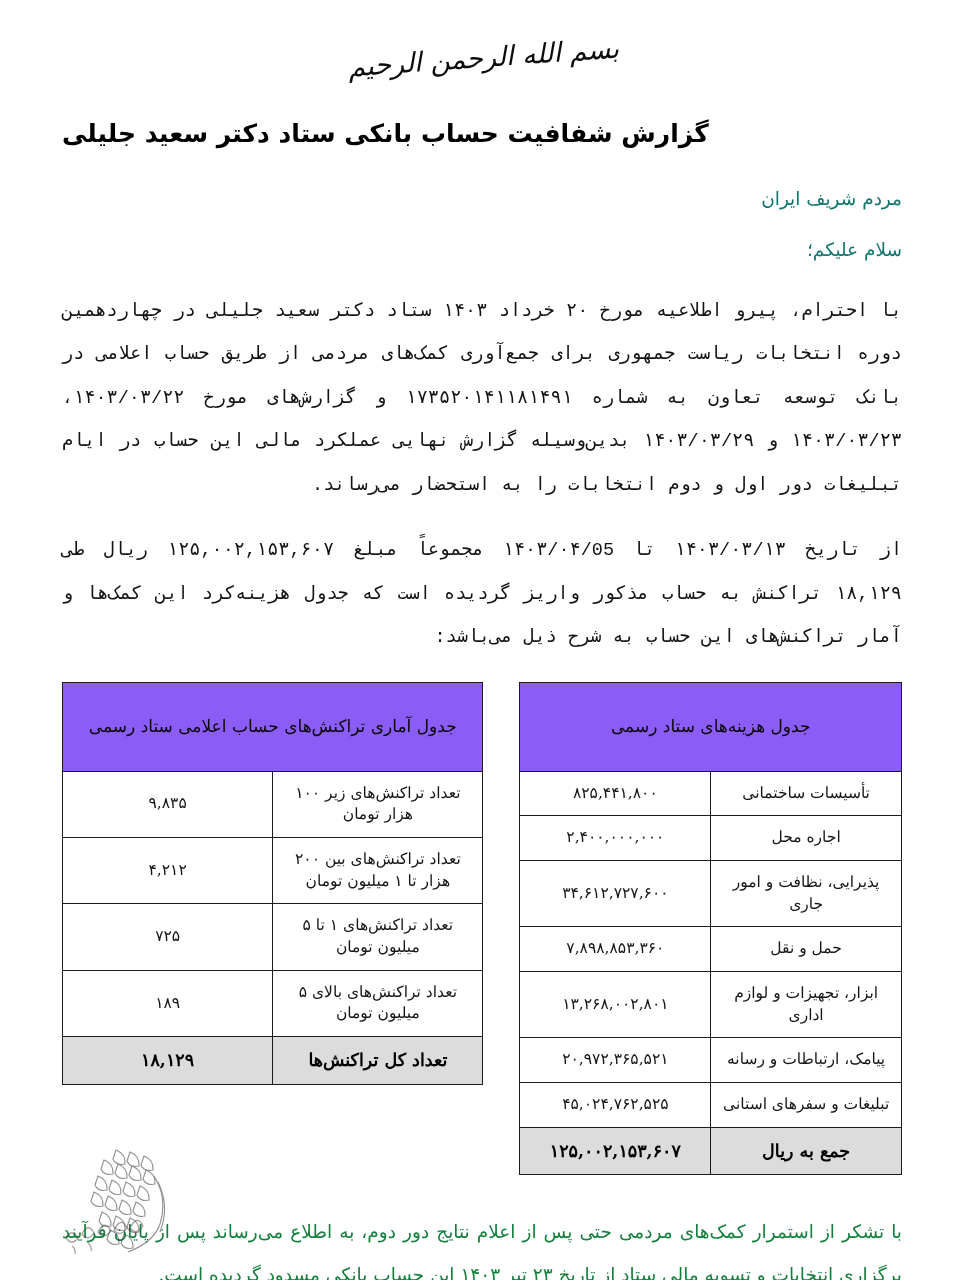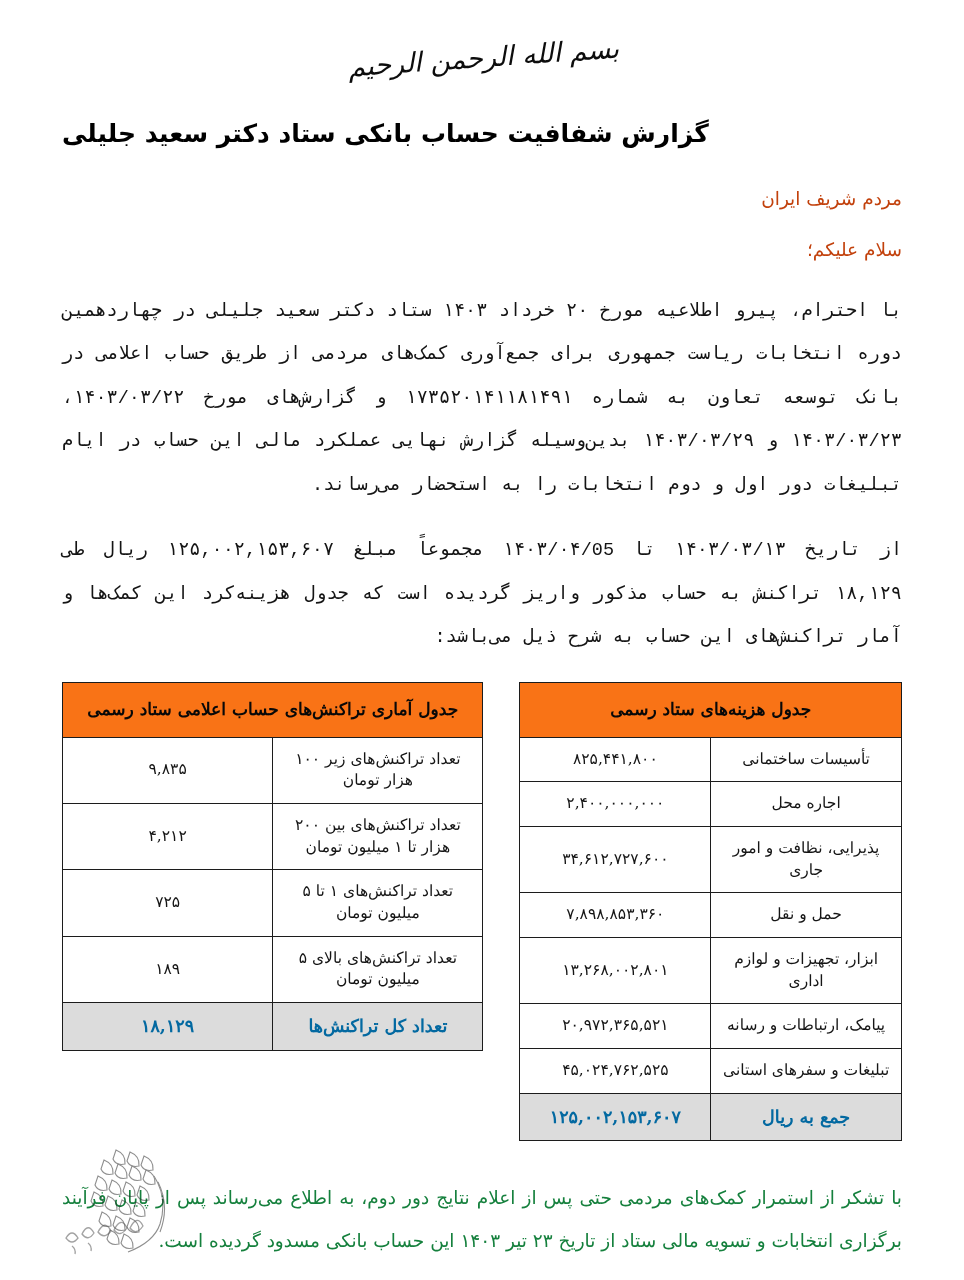--- a/index.html
+++ b/index.html
@@ -49,21 +49,21 @@
     letter-spacing: -0.4px;
   }
 
   
   .salutation-block {
     margin-top: 40px;
   }
   .salutation {
     font-size: 18.5px;
     text-align: right;
-    color: #c2410c;
+    color: #0f766e;
     margin: 0 0 30px 0;
     font-family: "DejaVu Serif", "Liberation Serif", serif;
   }
 
   
   .body-paragraph {
     font-size: 18.5px;
     line-height: 2.35;
     text-align: justify;
     text-align-last: right;
@@ -96,31 +96,31 @@
   table.report-table th {
     border: 1.6px solid #1c1c1c;
     padding: 11px 8px;
     text-align: center;
     vertical-align: middle;
     font-size: 15.5px;
     color: #151515;
     line-height: 1.4;
   }
   table.report-table th.table-caption {
-    background: #f97316;
-    font-weight: bold;
+    background: #8b5cf6;
+    font-weight: normal;
     font-size: 17px;
-    padding: 15px 6px;
+    padding: 32px 6px;
     color: #080808;
   }
   table.report-table tr.total-row td {
     background: #dcdcdc;
     font-weight: bold;
     font-size: 17.5px;
-    color: #0369a1;
+    color: #000000;
   }
   .col-label  { text-align: center; }
   .col-value  { text-align: center; font-size: 16px; letter-spacing: 0.2px; }
 
   
   .t-expense .col-label { width: 50%; }
   .t-expense .col-value { width: 50%; }
   
   .t-stats .col-label { width: 80%; }
   .t-stats .col-value { width: 20%; padding-left: 8px; }

